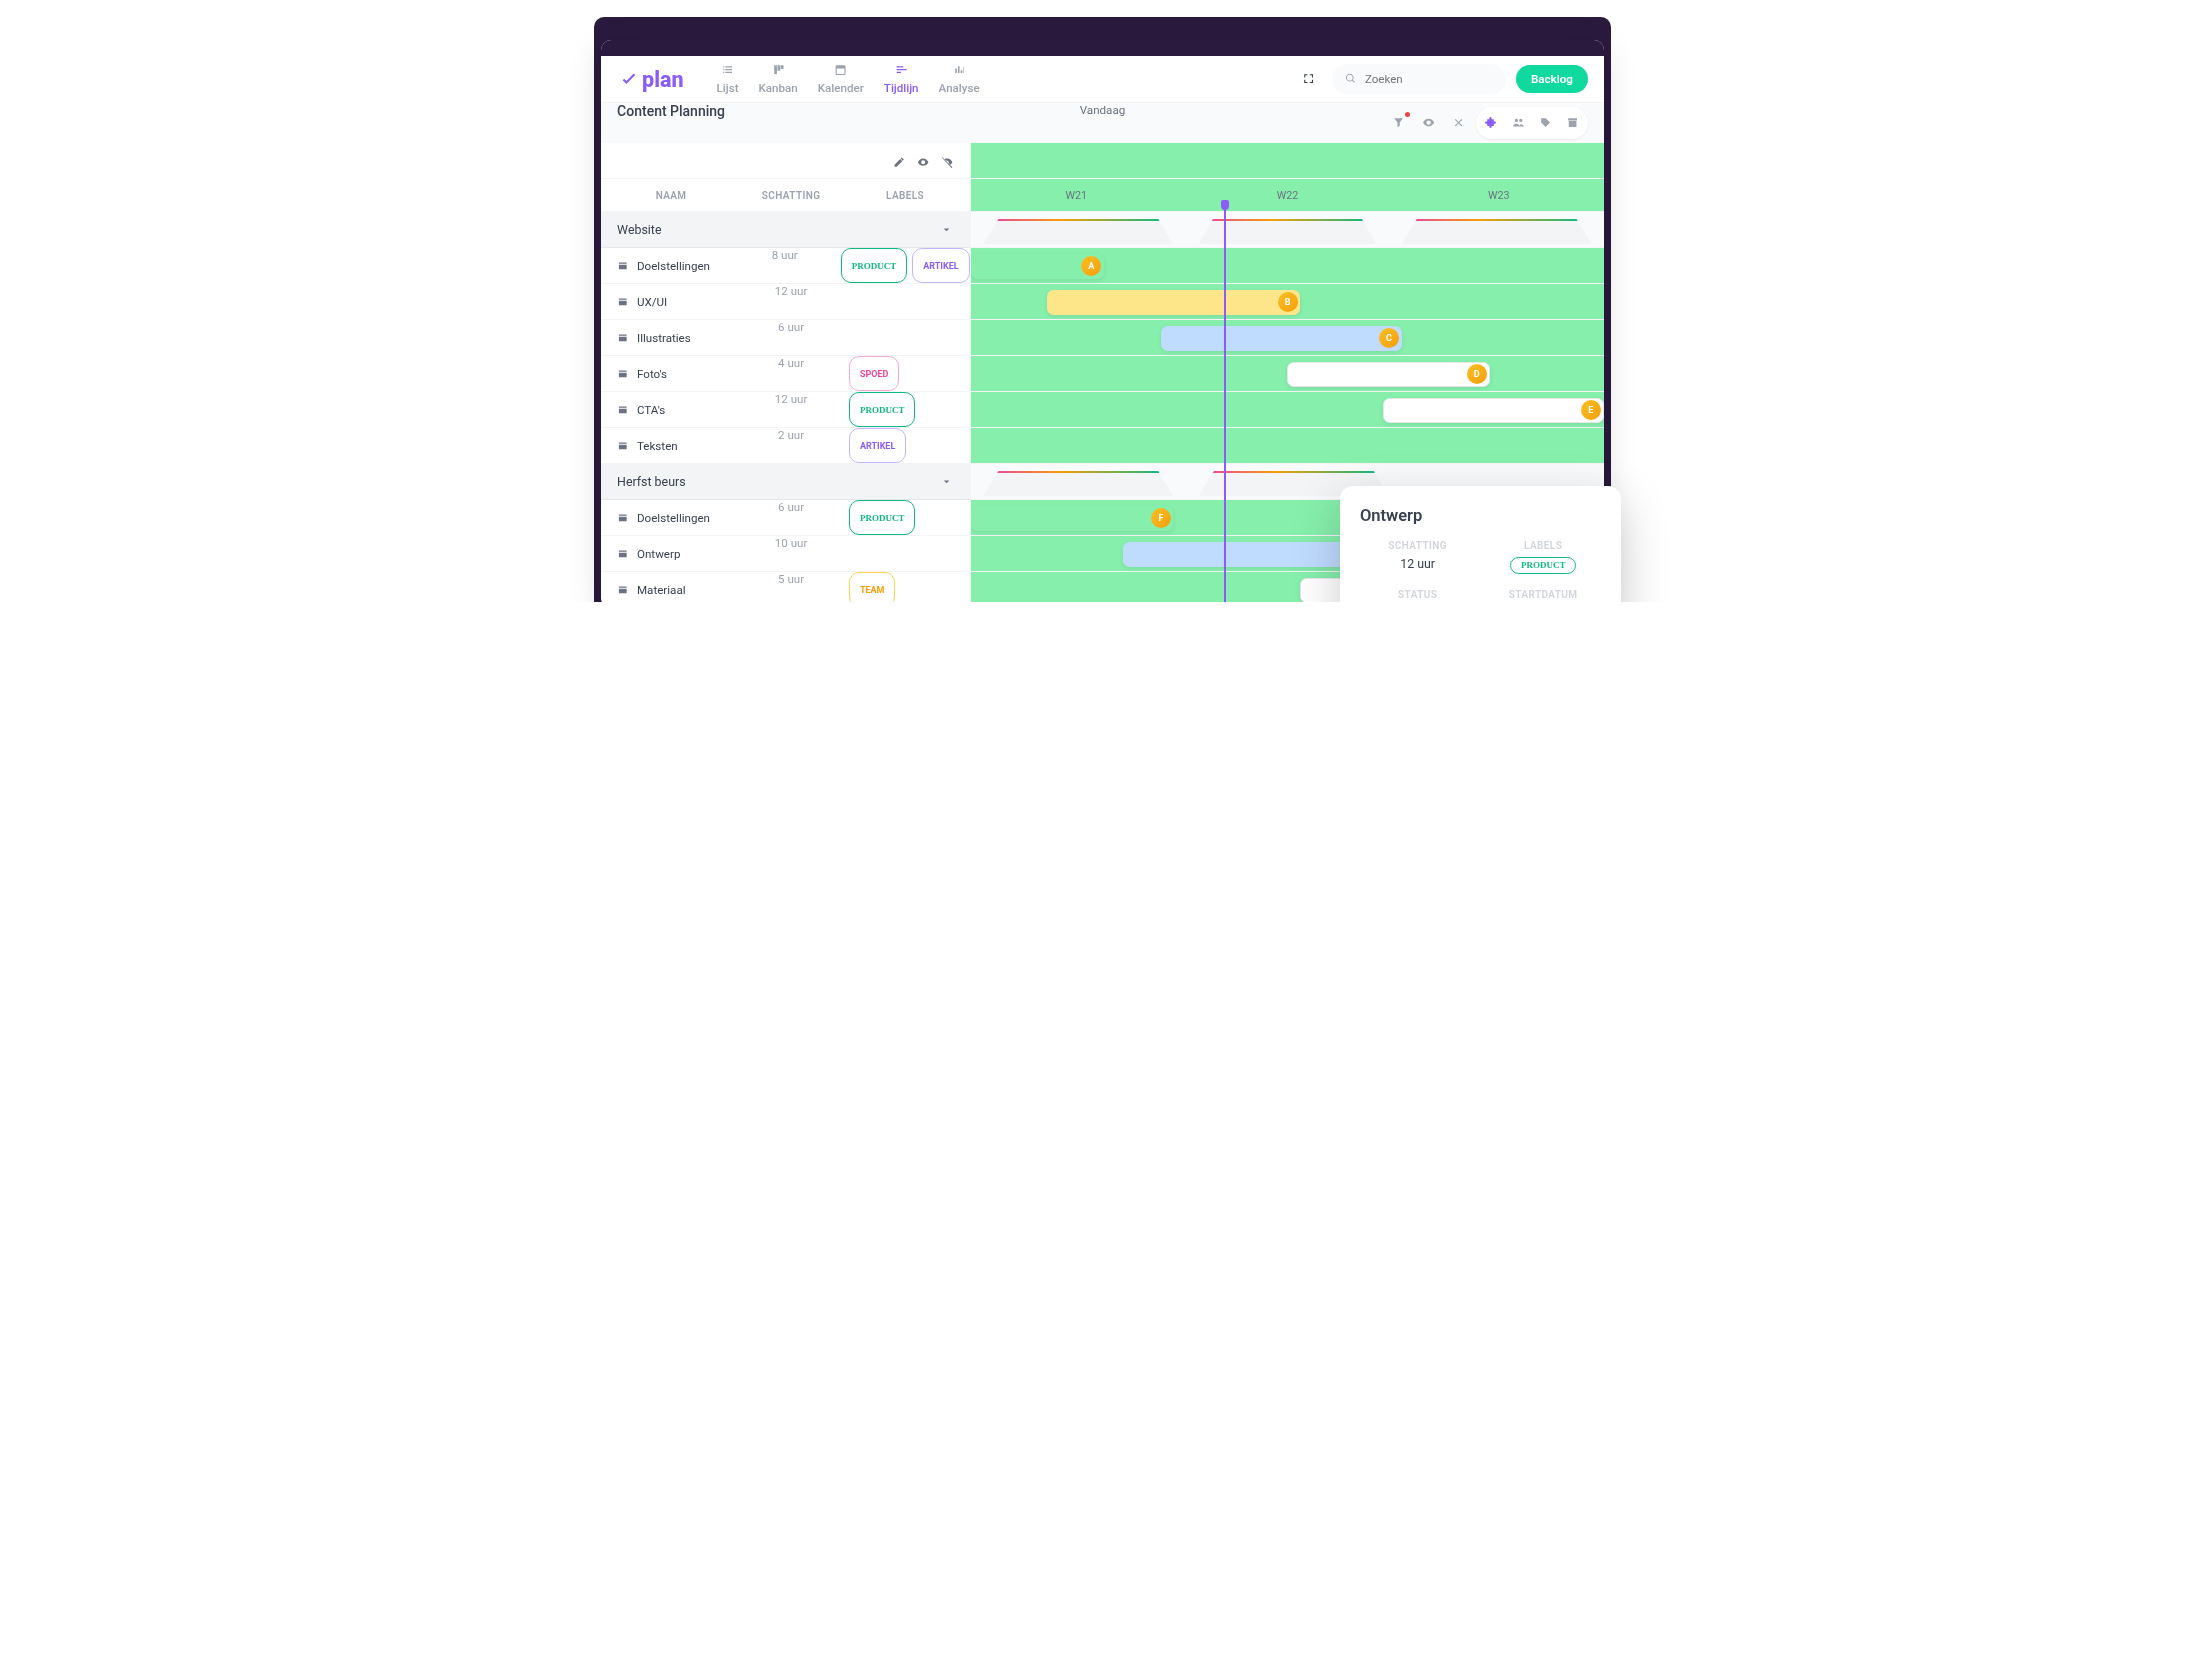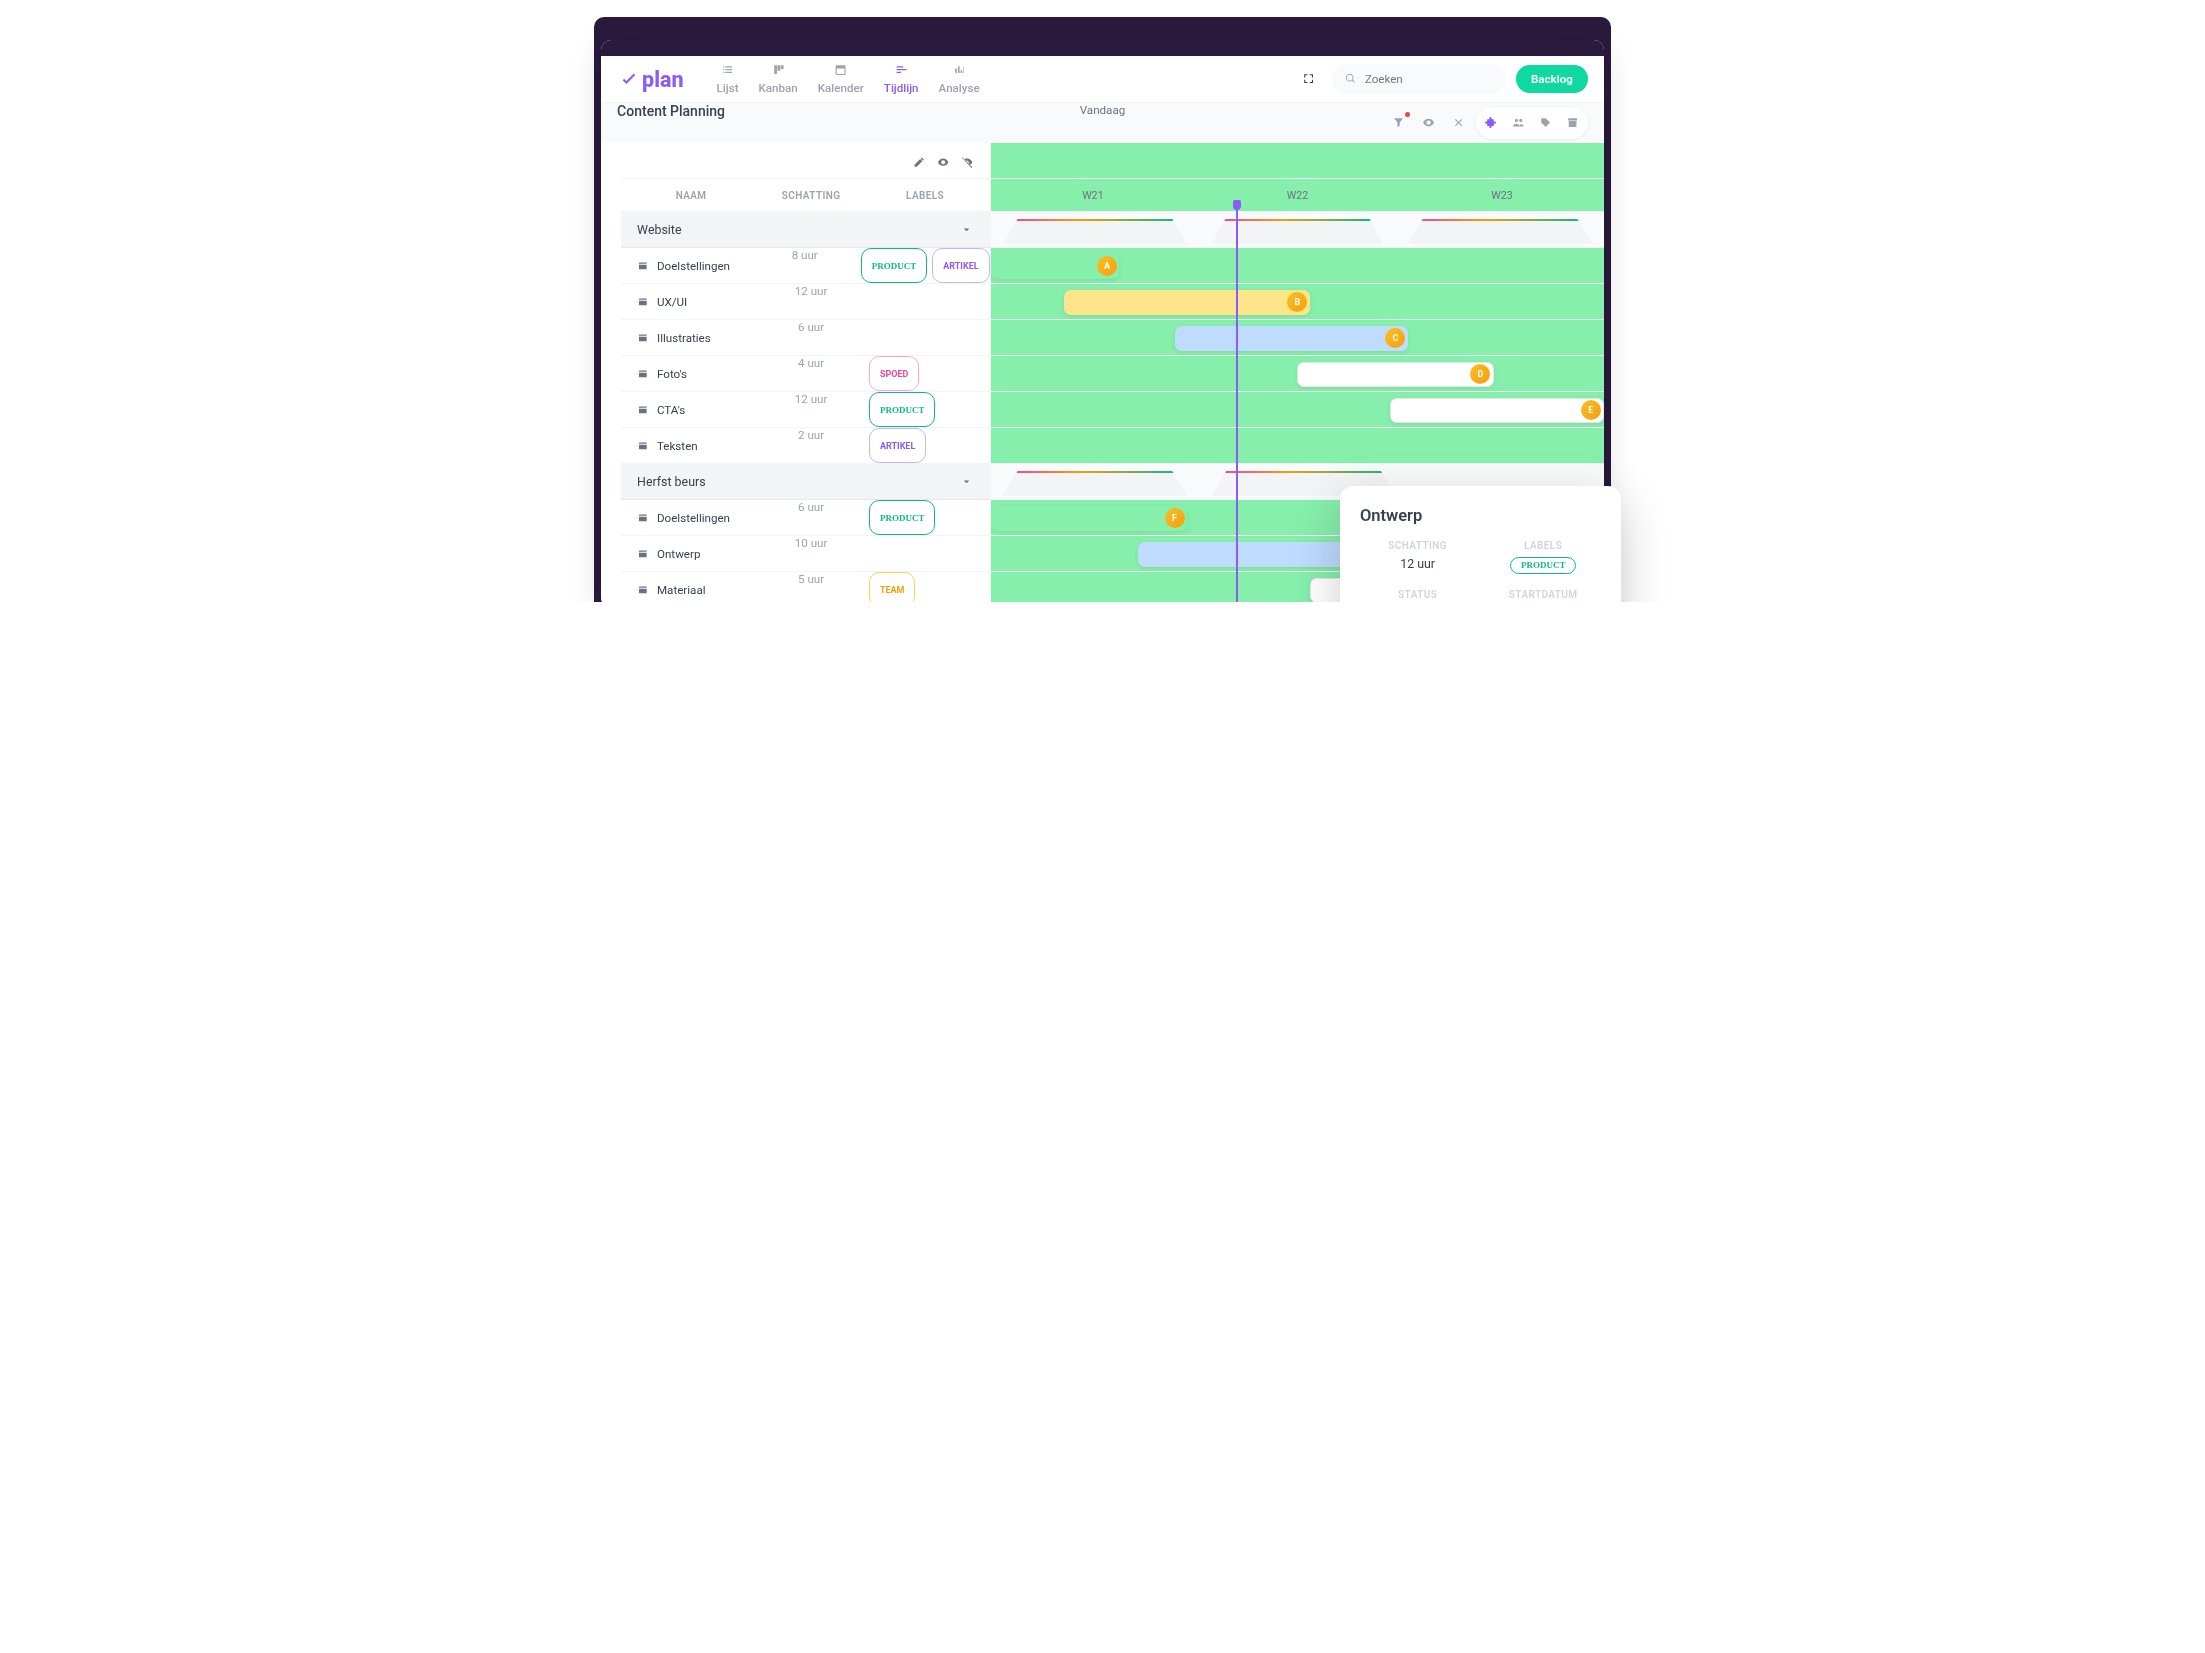--- a/index.html
+++ b/index.html
@@ -26,21 +26,21 @@
 
 .subheader { display: flex; height: 41px; padding: 0 16.5px; background: #f9fafb; border-top: 0.8px solid #f3f4f6; }
 .page-title { font-size: 14px; color: #374151; font-weight: 500; }
 .today-link { position: absolute; left: 50%; transform: translateX(-50%); font-size: 11.6px; color: #6b7280; }
 .toolbar-icons { display: flex; gap: 5px; align-items: center; }
 .toolbar-icons .tbtn { width: 25px; height: 25px; display: flex; align-items: center; justify-content: center; color: #9ca3af; cursor: pointer; position: relative; }
 .toolbar-icons .tbtn.active { color: #8b5cf6; }
 .toolbar-icons .tbtn .dot { position: absolute; top: 1.7px; right: 1.7px; width: 5px; height: 5px; background: #ef4444; border-radius: 50%; }
 .toolbar-pill { display: flex; background: #fff; border-radius: 16.5px; padding: 3.3px; gap: 1.7px; box-shadow: 0 0.8px 2.5px rgba(0,0,0,0.08); }
 
-.main { display: flex; margin-left: 20px; }
+.main { display: flex; }
 .sidebar { width: 370px; flex-shrink: 0; border-right: 0.8px solid #f3f4f6; }
 .col-headers-actions { display: flex; justify-content: flex-end; gap: 11.6px; padding: 10px 16.5px 6.6px; border-bottom: 0.8px solid #f3f4f6; height: 36px; align-items: center; }
 .col-headers-actions svg { width: 12.4px; height: 12.4px; color: #6b7280; cursor: pointer; }
 .col-headers { display: flex; height: 33px; align-items: center; border-bottom: 0.8px solid #f3f4f6; }
 .col-h { color: #9ca3af; font-size: 10px; font-weight: 600; letter-spacing: 0.4px; text-align: center; }
 .col-name { width: 141px; }
 .col-est { width: 99px; }
 .col-labels { flex: 1; }
 .group-row { display: flex; align-items: center; height: 36px; padding: 0 16.5px; background: #f3f4f6; border-bottom: 0.8px solid #e5e7eb; }
 .group-row .gname { flex: 1; font-size: 12.4px; color: #374151; }

